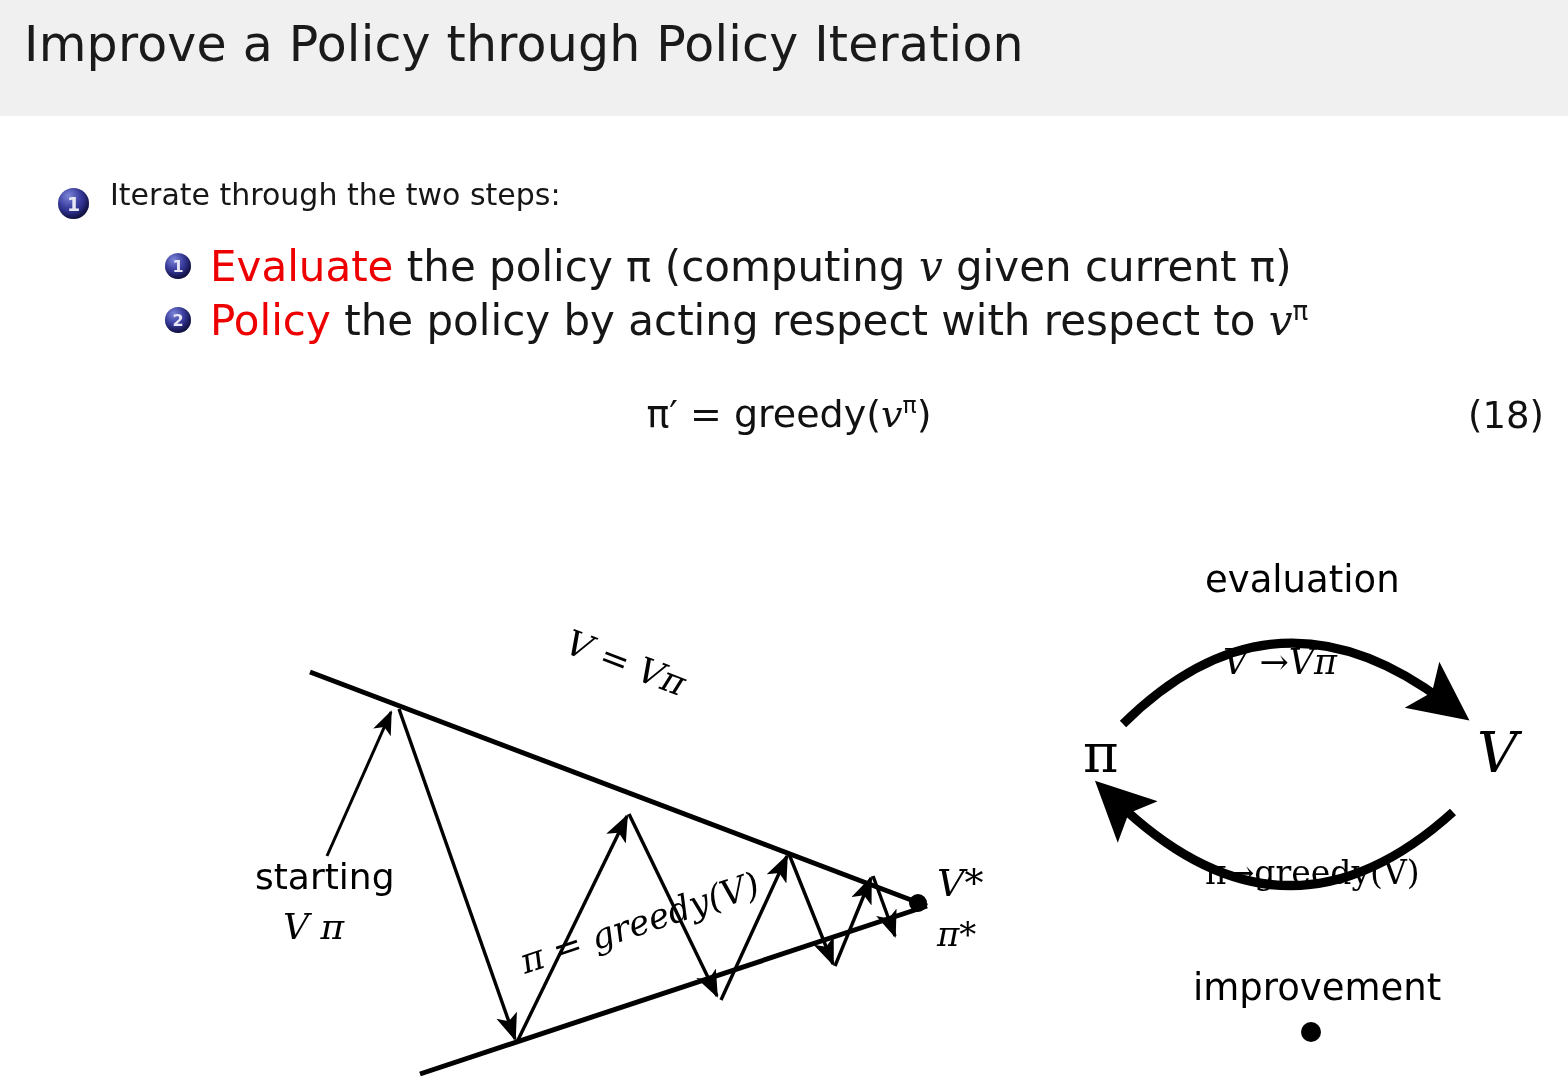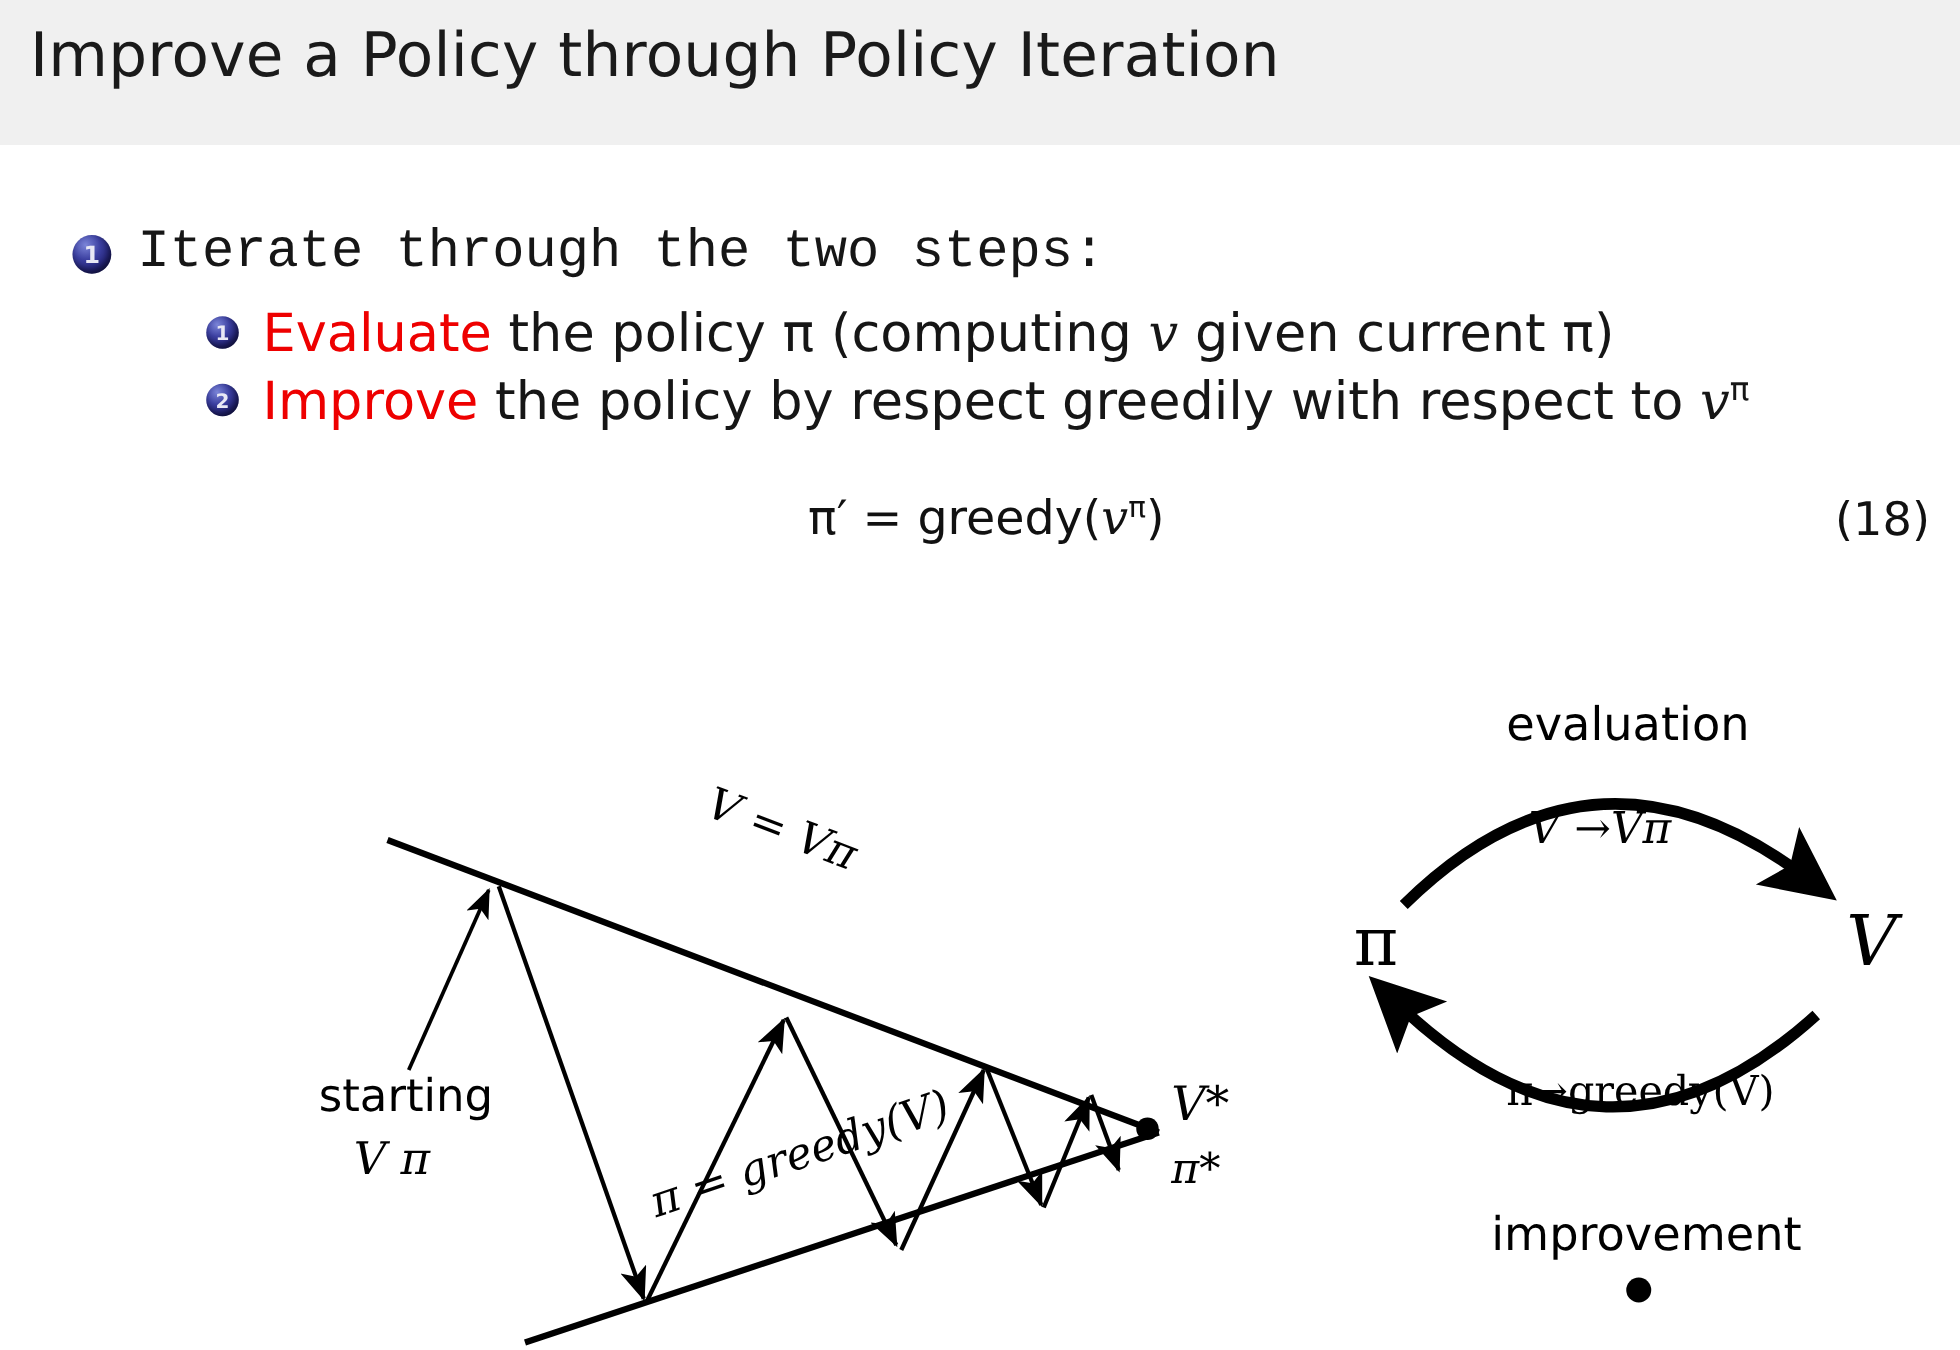--- a/index.html
+++ b/index.html
@@ -72,21 +72,21 @@
     flex: none;
   }
   .badge-lg { width: 31px; height: 31px; font-size: 19px; margin-top: 8px; }
   .badge-sm { width: 26px; height: 26px; font-size: 16px; margin-top: 7px; }
 
   .bullet-text {
     font-family: "DejaVu Sans", sans-serif;
     color: #161616;
     line-height: 1;
   }
-  .t-l1 { font-size: 43px; margin-left: 21px; font-family: Liberation Mono, monospace; }
+  .t-l1 { font-size: 30px; margin-left: 21px; }
   .t-l2 { font-size: 42px; margin-left: 19px; }
   .kw { color: #ee0000; }
   .mi { font-family: "DejaVu Serif", serif; font-style: italic; }
   .mpi { font-family: "DejaVu Sans", sans-serif; font-style: normal; }
   sup.sp {
     font-size: 0.62em;
     vertical-align: super;
     line-height: 0;
   }
 
@@ -148,21 +148,21 @@
     <span class="bullet-text t-l1">Iterate through the two steps:</span>
   </div>
 
   <div class="bullet-row" id="bullet-level2-a">
     <span class="badge badge-sm">1</span>
     <span class="bullet-text t-l2"><span class="kw">Evaluate</span><span> the policy </span><span class="mpi">π</span><span> (computing </span><span class="mi">v</span><span> given current </span><span class="mpi">π</span><span>)</span></span>
   </div>
 
   <div class="bullet-row" id="bullet-level2-b">
     <span class="badge badge-sm">2</span>
-    <span class="bullet-text t-l2"><span class="kw">Improve</span><span> the policy by respect greedily with respect to </span><span class="mi">v</span><sup class="sp mpi">π</sup></span>
+    <span class="bullet-text t-l2"><span class="kw">Policy</span><span> the policy by acting respect with respect to </span><span class="mi">v</span><sup class="sp mpi">π</sup></span>
   </div>
 
   <div id="equation-line">
     <div id="equation"><span class="mpi">π′</span><span> = </span><span>greedy(</span><span class="mi">v</span><sup class="sp mpi">π</sup><span>)</span></div>
     <div id="equation-number">(18)</div>
   </div>
 
   <svg id="diagram-left" width="790" height="580" viewBox="0 0 790 580">
     <defs>
       <marker id="arrHead" markerWidth="9" markerHeight="9" refX="7.4" refY="3.2" orient="auto" markerUnits="strokeWidth">

